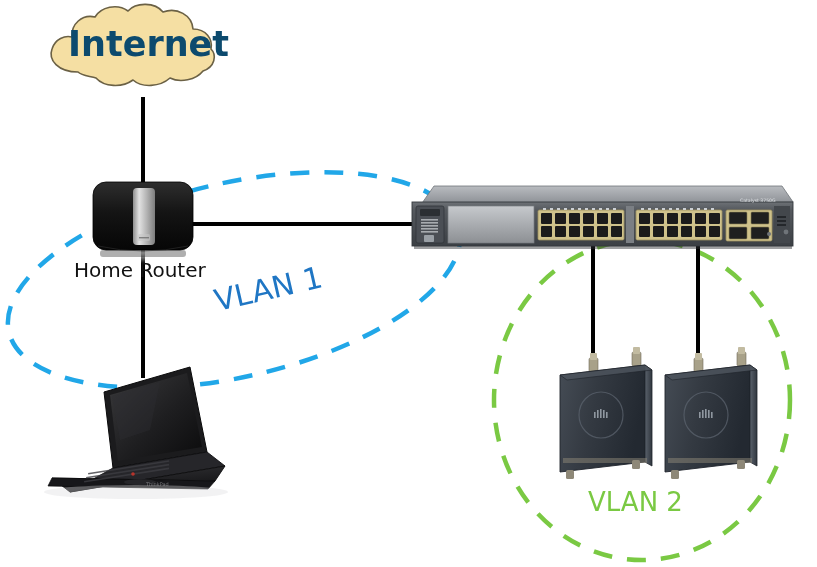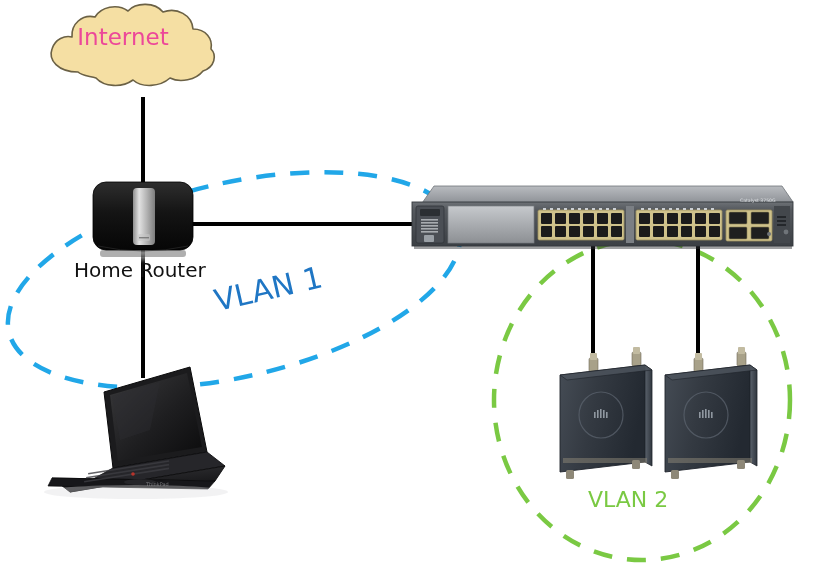--- a/index.html
+++ b/index.html
@@ -28,44 +28,45 @@
   .lbl {
     position: absolute;
     white-space: nowrap;
     pointer-events: none;
   }
   #internet-label {
     left: 68px;
     top: 24px;
     width: 110px;
     text-align: center;
-    font-size: 23px;
-    color: #ec4899;
+    font-size: 35px;
+    color: #0c4a6e;
     font-family: "DejaVu Sans", sans-serif;
+    font-weight: bold;
   }
   #home-router-label {
     left: 74px;
     top: 258px;
     font-size: 20px;
     color: #111111;
     font-family: "DejaVu Sans", sans-serif;
   }
   #vlan1-label {
     left: 211px;
     top: 284px;
     font-size: 30px;
     color: #1f76c4;
     font-family: "DejaVu Sans", sans-serif;
     transform: rotate(-13deg);
     transform-origin: left top;
   }
   #vlan2-label {
     left: 588px;
     top: 487px;
-    font-size: 22px;
+    font-size: 26px;
     color: #7ac943;
     font-family: "DejaVu Sans", sans-serif;
   }
 </style>
 </head>
 <body>
 
 <div id="canvas">
 
   <svg id="diagram-svg" viewBox="0 0 817 567">

